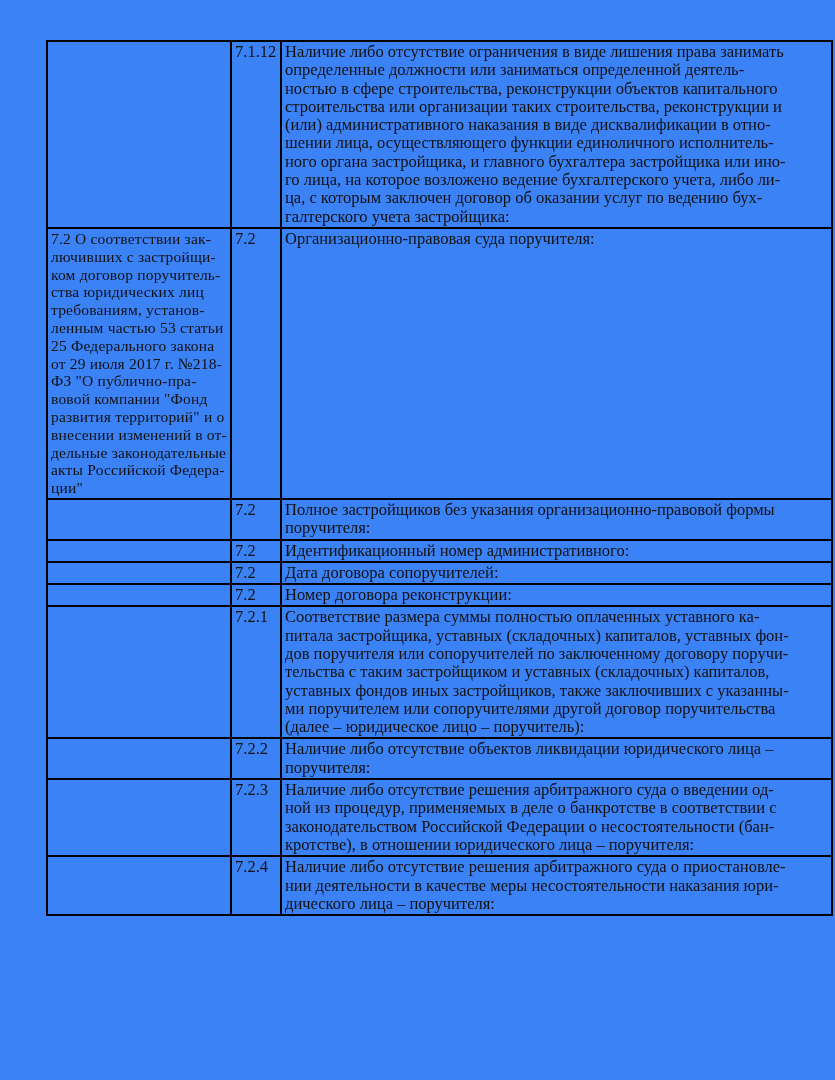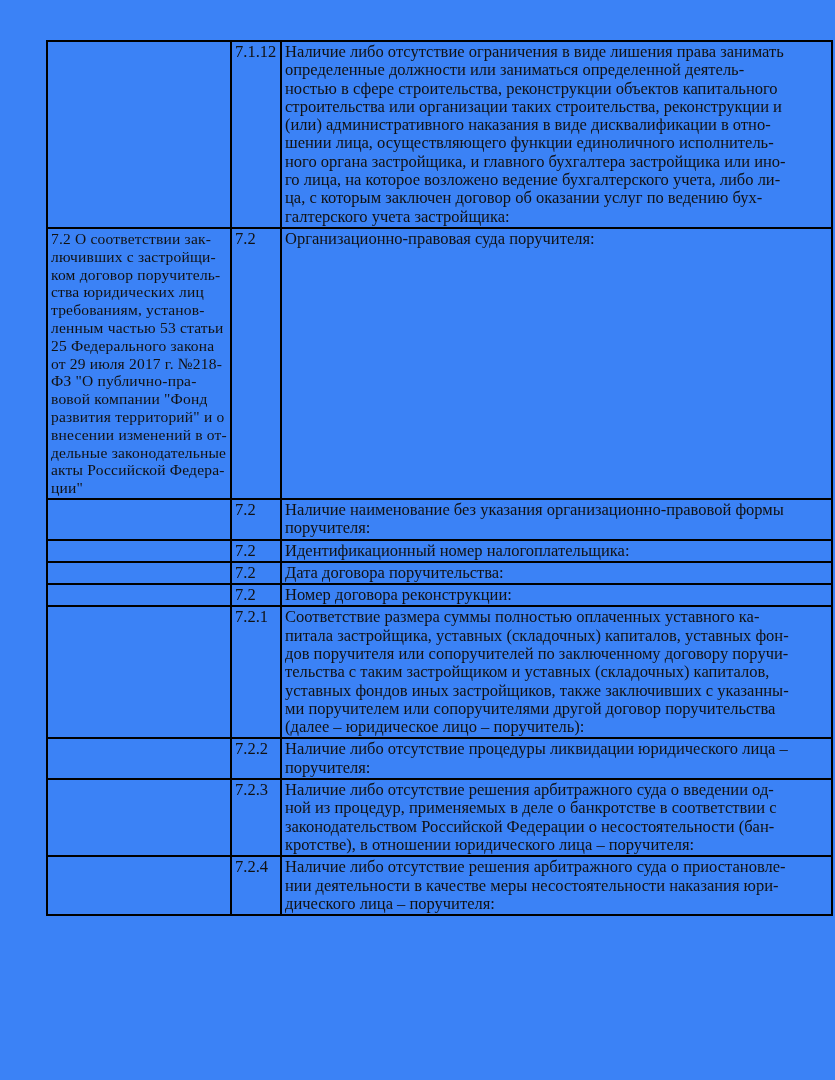--- a/index.html
+++ b/index.html
@@ -96,53 +96,53 @@
 внесении изменений в от-
 дельные законодательные
 акты Российской Федера-
 ции"</td>
     <td class="cell-code">7.2</td>
     <td class="cell-text vmid">Организационно-правовая суда поручителя:</td>
   </tr>
         <tr>
     <td class="cell-left"></td>
     <td class="cell-code">7.2</td>
-    <td class="cell-text">Наличие наименование без указания организационно-правовой формы
+    <td class="cell-text">Полное застройщиков без указания организационно-правовой формы
 поручителя:</td>
   </tr>
         <tr>
     <td class="cell-left"></td>
     <td class="cell-code">7.2</td>
-    <td class="cell-text">Идентификационный номер налогоплательщика:</td>
+    <td class="cell-text">Идентификационный номер административного:</td>
   </tr>
         <tr>
     <td class="cell-left"></td>
     <td class="cell-code">7.2</td>
-    <td class="cell-text">Дата договора поручительства:</td>
+    <td class="cell-text">Дата договора сопоручителей:</td>
   </tr>
         <tr>
     <td class="cell-left"></td>
     <td class="cell-code">7.2</td>
     <td class="cell-text">Номер договора реконструкции:</td>
   </tr>
         <tr>
     <td class="cell-left"></td>
     <td class="cell-code">7.2.1</td>
     <td class="cell-text">Соответствие размера суммы полностью оплаченных уставного ка-
 питала застройщика, уставных (складочных) капиталов, уставных фон-
 дов поручителя или сопоручителей по заключенному договору поручи-
 тельства с таким застройщиком и уставных (складочных) капиталов,
 уставных фондов иных застройщиков, также заключивших с указанны-
 ми поручителем или сопоручителями другой договор поручительства
 (далее – юридическое лицо – поручитель):</td>
   </tr>
         <tr>
     <td class="cell-left"></td>
     <td class="cell-code">7.2.2</td>
-    <td class="cell-text">Наличие либо отсутствие процедуры ликвидации юридического лица –
+    <td class="cell-text">Наличие либо отсутствие объектов ликвидации юридического лица –
 поручителя:</td>
   </tr>
         <tr>
     <td class="cell-left"></td>
     <td class="cell-code">7.2.3</td>
     <td class="cell-text">Наличие либо отсутствие решения арбитражного суда о введении од-
 ной из процедур, применяемых в деле о банкротстве в соответствии с
 законодательством Российской Федерации о несостоятельности (бан-
 кротстве), в отношении юридического лица – поручителя:</td>
   </tr>

